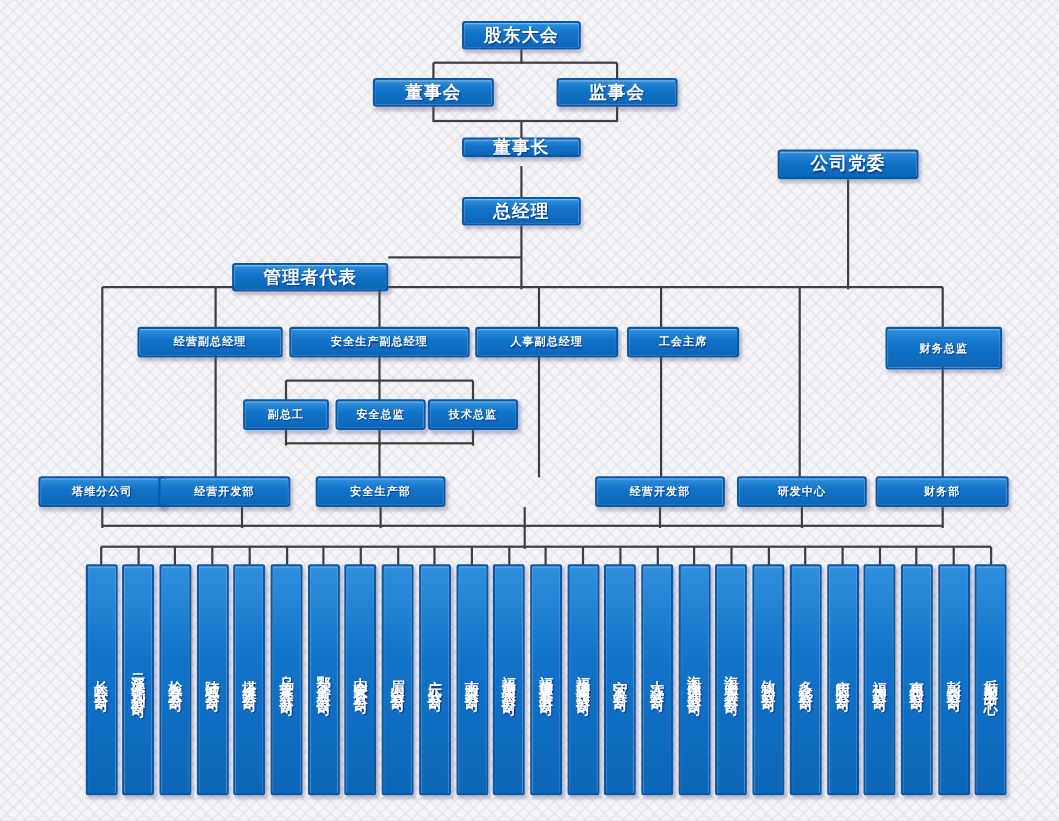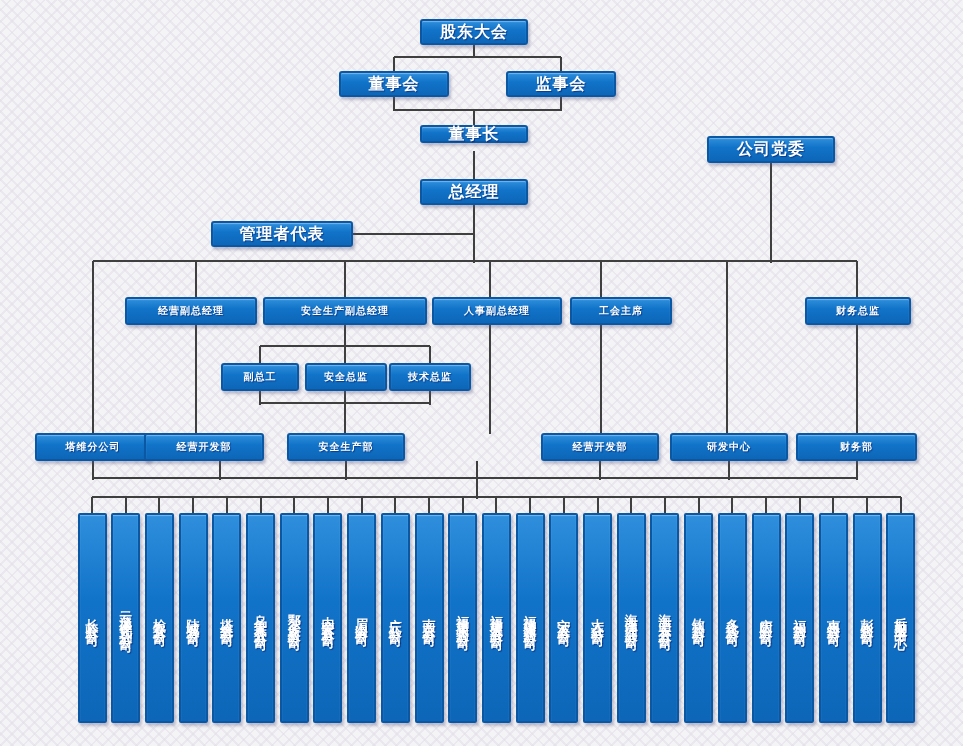--- a/index.html
+++ b/index.html
@@ -33,27 +33,27 @@
 <body>
 
 <div class="stage">
 
   <div class="node" style="left:420px;top:19px;width:108px;height:26px">股东大会</div>
   <div class="node" style="left:339px;top:71px;width:110px;height:26px">董事会</div>
   <div class="node" style="left:506px;top:71px;width:110px;height:26px">监事会</div>
   <div class="node" style="left:420px;top:125px;width:108px;height:18px">董事长</div>
   <div class="node" style="left:707px;top:136px;width:128px;height:27px">公司党委</div>
   <div class="node" style="left:420px;top:179px;width:108px;height:26px">总经理</div>
-  <div class="node" style="left:211px;top:221px;width:142px;height:26px">管理者代表</div>
+  <div class="node" style="left:211px;top:239px;width:142px;height:26px">管理者代表</div>
 
   <div class="node mid" style="left:125px;top:297px;width:132px;height:28px">经营副总经理</div>
   <div class="node mid" style="left:432px;top:297px;width:130px;height:28px">人事副总经理</div>
   <div class="node mid" style="left:263px;top:297px;width:164px;height:28px">安全生产副总经理</div>
   <div class="node mid" style="left:570px;top:297px;width:102px;height:28px">工会主席</div>
-  <div class="node mid" style="left:805px;top:297px;width:106px;height:28px">财务总监</div>
+  <div class="node mid" style="left:805px;top:297px;width:106px;height:39px">财务总监</div>
 
   <div class="node mid" style="left:221px;top:363px;width:78px;height:28px">副总工</div>
   <div class="node mid" style="left:305px;top:363px;width:82px;height:28px">安全总监</div>
   <div class="node mid" style="left:389px;top:363px;width:82px;height:28px">技术总监</div>
 
   <div class="node mid" style="left:35px;top:433px;width:116px;height:28px">塔维分公司</div>
   <div class="node mid" style="left:144px;top:433px;width:120px;height:28px">经营开发部</div>
   <div class="node mid" style="left:287px;top:433px;width:118px;height:28px">安全生产部</div>
   <div class="node mid" style="left:541px;top:433px;width:118px;height:28px">经营开发部</div>
   <div class="node mid" style="left:670px;top:433px;width:118px;height:28px">研发中心</div>

